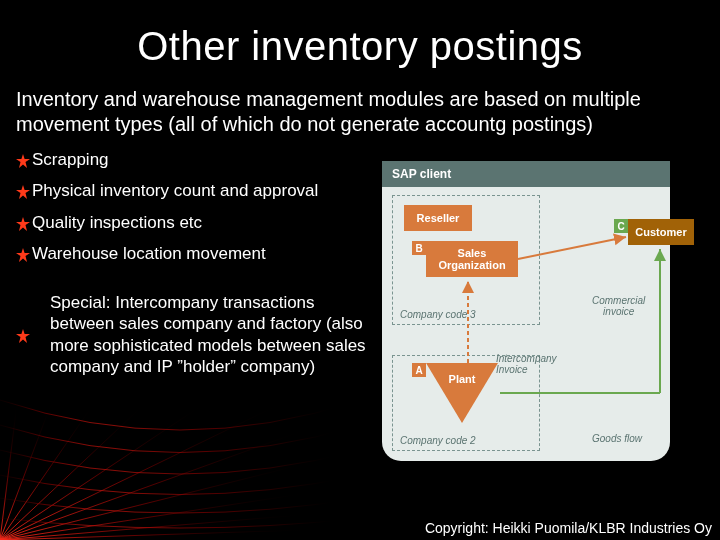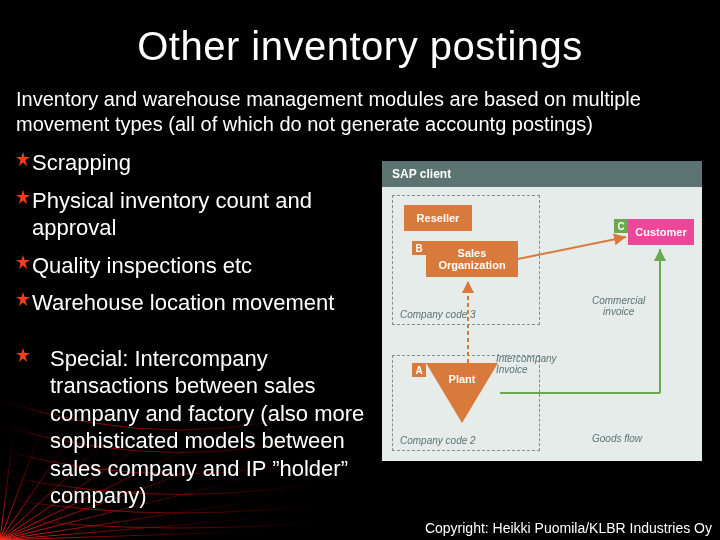--- a/index.html
+++ b/index.html
@@ -44,37 +44,38 @@
   }
   .left-col {
     flex: 0 0 358px;
   }
   .right-col {
     flex: 0 0 320px;
     margin-top: 12px;
   }
   .bullet {
     display: flex;
-    align-items: flex-start;
+    align-items: center;
     margin-bottom: 10px;
-    font-size: 22px;
+    font-size: 17px;
     line-height: 1.25;
   }
   .bullet.gap { margin-top: 28px; gap: 18px; }
   .star {
     flex: 0 0 14px;
     margin-right: 2px;
     margin-top: 3px;
   }
   .diagram {
     background: #e6ecea;
-    width: 320px;
+    width: 288px;
     height: 300px;
     position: relative;
     font-family: Arial, sans-serif;
+    border-radius: 19px;
   }
   .dg-header {
     background: #5b7471;
     color: #fff;
     font-size: 12px;
     font-weight: bold;
     padding: 6px 10px;
   }
   .dg-body {
     position: relative;
@@ -96,21 +97,21 @@
     background: #d87a3c;
     color: #fff;
     font-size: 11px;
     font-weight: bold;
     display: flex;
     align-items: center;
     justify-content: center;
     text-align: center;
     padding: 4px;
   }
-  .dg-box-c { background: #ec4899; }
+  .dg-box-c { background: #a16207; }
   .dg-triangle {
     position: absolute;
     width: 0; height: 0;
     border-left: 36px solid transparent;
     border-right: 36px solid transparent;
     border-top: 60px solid #d87a3c;
   }
   .dg-tri-label {
     position: absolute;
     color: #fff;

